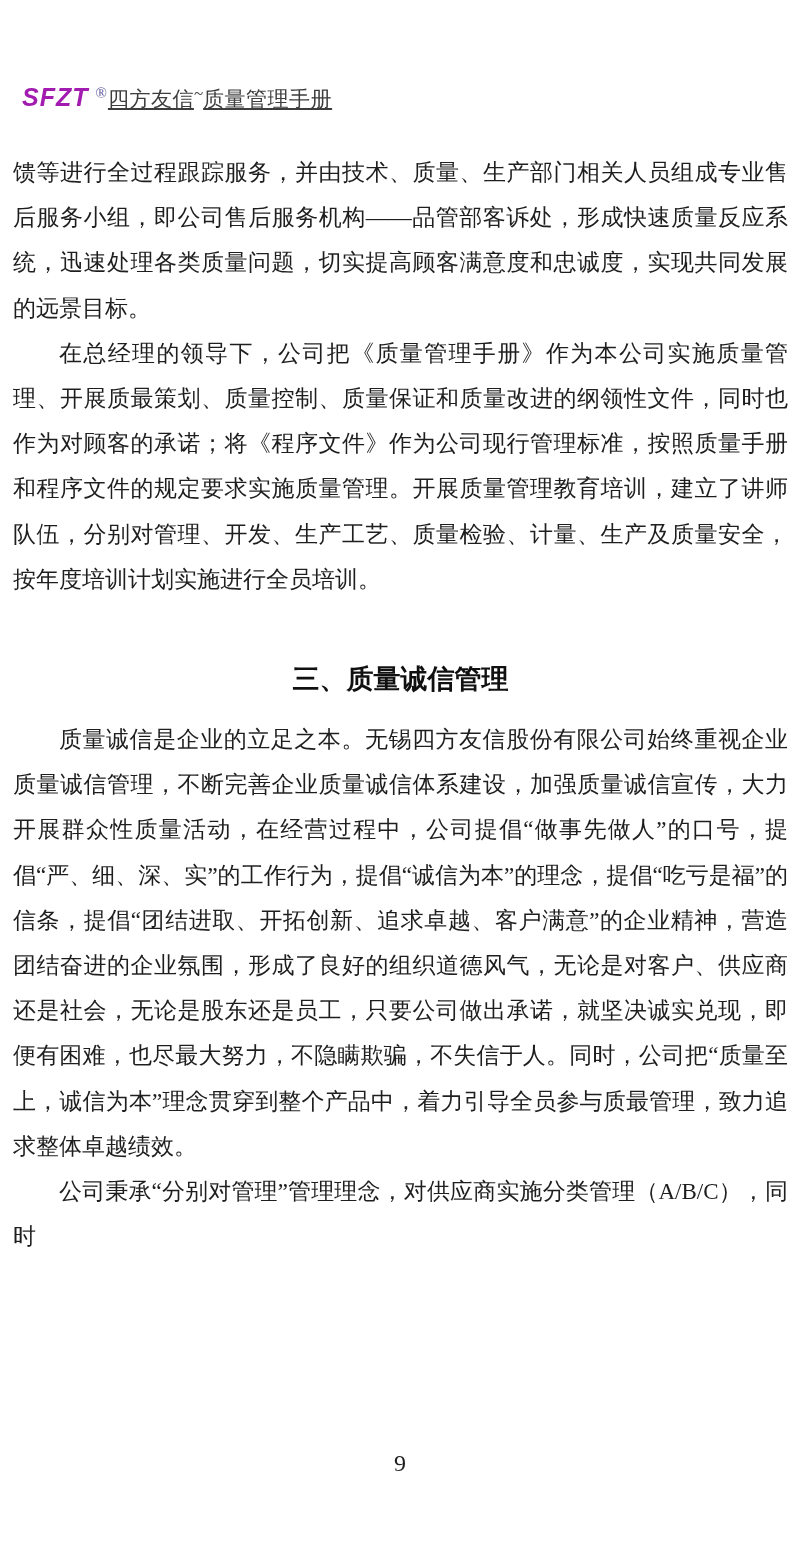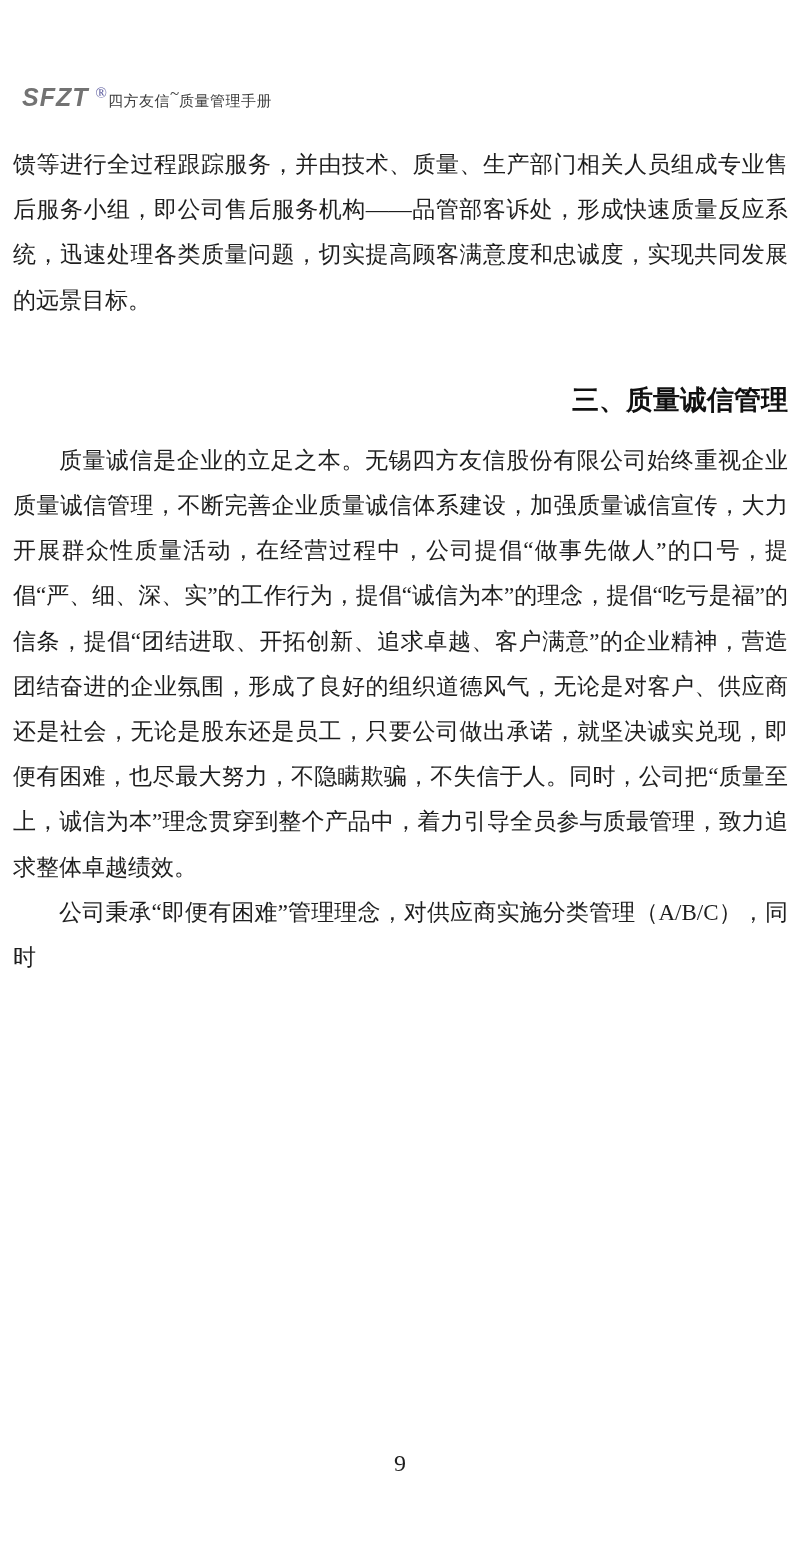--- a/index.html
+++ b/index.html
@@ -24,40 +24,41 @@
     color: #3d3d3d;
     font-size: 21px;
     line-height: 30px;
   }
   .logo {
     font-family: "Liberation Sans", "DejaVu Sans", sans-serif;
     font-style: italic;
     font-weight: bold;
     font-size: 25px;
     letter-spacing: 1px;
-    color: #737373;
+    color: #a21caf;
   }
   .reg-mark {
     font-size: 15px;
     vertical-align: 8px;
     margin: 0 1px 0 7px;
     color: #55559a;
   }
   .brand-name, .tagline {
-    font-size: 15px;
+    font-size: 21px;
     letter-spacing: 0.5px;
+    text-decoration: underline;
   }
   .tilde-mark {
     font-size: 17px;
     vertical-align: 7px;
   }
   
   .content {
     position: absolute;
-    top: 142px;
+    top: 150px;
     left: 13px;
     width: 775px;
     font-size: 23px;
     line-height: 45.2px;
     color: #1e1e1e;
     text-align: justify;
   }
   .para {
     margin: 0;
     text-indent: 2em;
@@ -65,21 +66,21 @@
   .para.no-indent {
     text-indent: 0;
   }
   .section-heading {
     margin: 55px 0 15px 0;
     font-family: "Liberation Sans", "DejaVu Sans", sans-serif;
     font-weight: bold;
     font-size: 27px;
     line-height: 45px;
     color: #101010;
-    text-align: right;
+    text-align: center;
     text-indent: 0;
   }
   .list-item {
     margin: 0;
     text-indent: 2em;
   }
   
   .page-number {
     position: absolute;
     top: 1441px;
@@ -95,20 +96,21 @@
 <body>
 
 <div class="page">
 
   <div class="header">
     <span class="logo">SFZT</span><span class="reg-mark">®</span><span class="brand-name">四方友信</span><span class="tilde-mark">~</span><span class="tagline">质量管理手册</span>
   </div>
 
   <div class="content">
     <p class="para no-indent">馈等进行全过程跟踪服务，并由技术、质量、生产部门相关人员组成专业售后服务小组，即公司售后服务机构——品管部客诉处，形成快速质量反应系统，迅速处理各类质量问题，切实提高顾客满意度和忠诚度，实现共同发展的远景目标。</p>
+    <p class="para">在总经理的领导下，公司把《质量管理手册》作为本公司实施质量管理、开展质最策划、质量控制、质量保证和质量改进的纲领性文件，同时也作为对顾客的承诺；将《程序文件》作为公司现行管理标准，按照质量手册和程序文件的规定要求实施质量管理。开展质量管理教育培训，建立了讲师队伍，分别对管理、开发、生产工艺、质量检验、计量、生产及质量安全，按年度培训计划实施进行全员培训。</p>
     <h2 class="section-heading">三、质量诚信管理</h2>
     <p class="para">质量诚信是企业的立足之本。无锡四方友信股份有限公司始终重视企业质量诚信管理，不断完善企业质量诚信体系建设，加强质量诚信宣传，大力开展群众性质量活动，在经营过程中，公司提倡“做事先做人”的口号，提倡“严、细、深、实”的工作行为，提倡“诚信为本”的理念，提倡“吃亏是福”的信条，提倡“团结进取、开拓创新、追求卓越、客户满意”的企业精神，营造团结奋进的企业氛围，形成了良好的组织道德风气，无论是对客户、供应商还是社会，无论是股东还是员工，只要公司做出承诺，就坚决诚实兑现，即便有困难，也尽最大努力，不隐瞒欺骗，不失信于人。同时，公司把“质量至上，诚信为本”理念贯穿到整个产品中，着力引导全员参与质最管理，致力追求整体卓越绩效。</p>
-    <p class="para">公司秉承“即便有困难”管理理念，对供应商实施分类管理（A/B/C），同时</p>
+    <p class="para">公司秉承“分别对管理”管理理念，对供应商实施分类管理（A/B/C），同时</p>
   </div>
 
   <div class="page-number">9</div>
 
 </div>
 
 </body></html>

